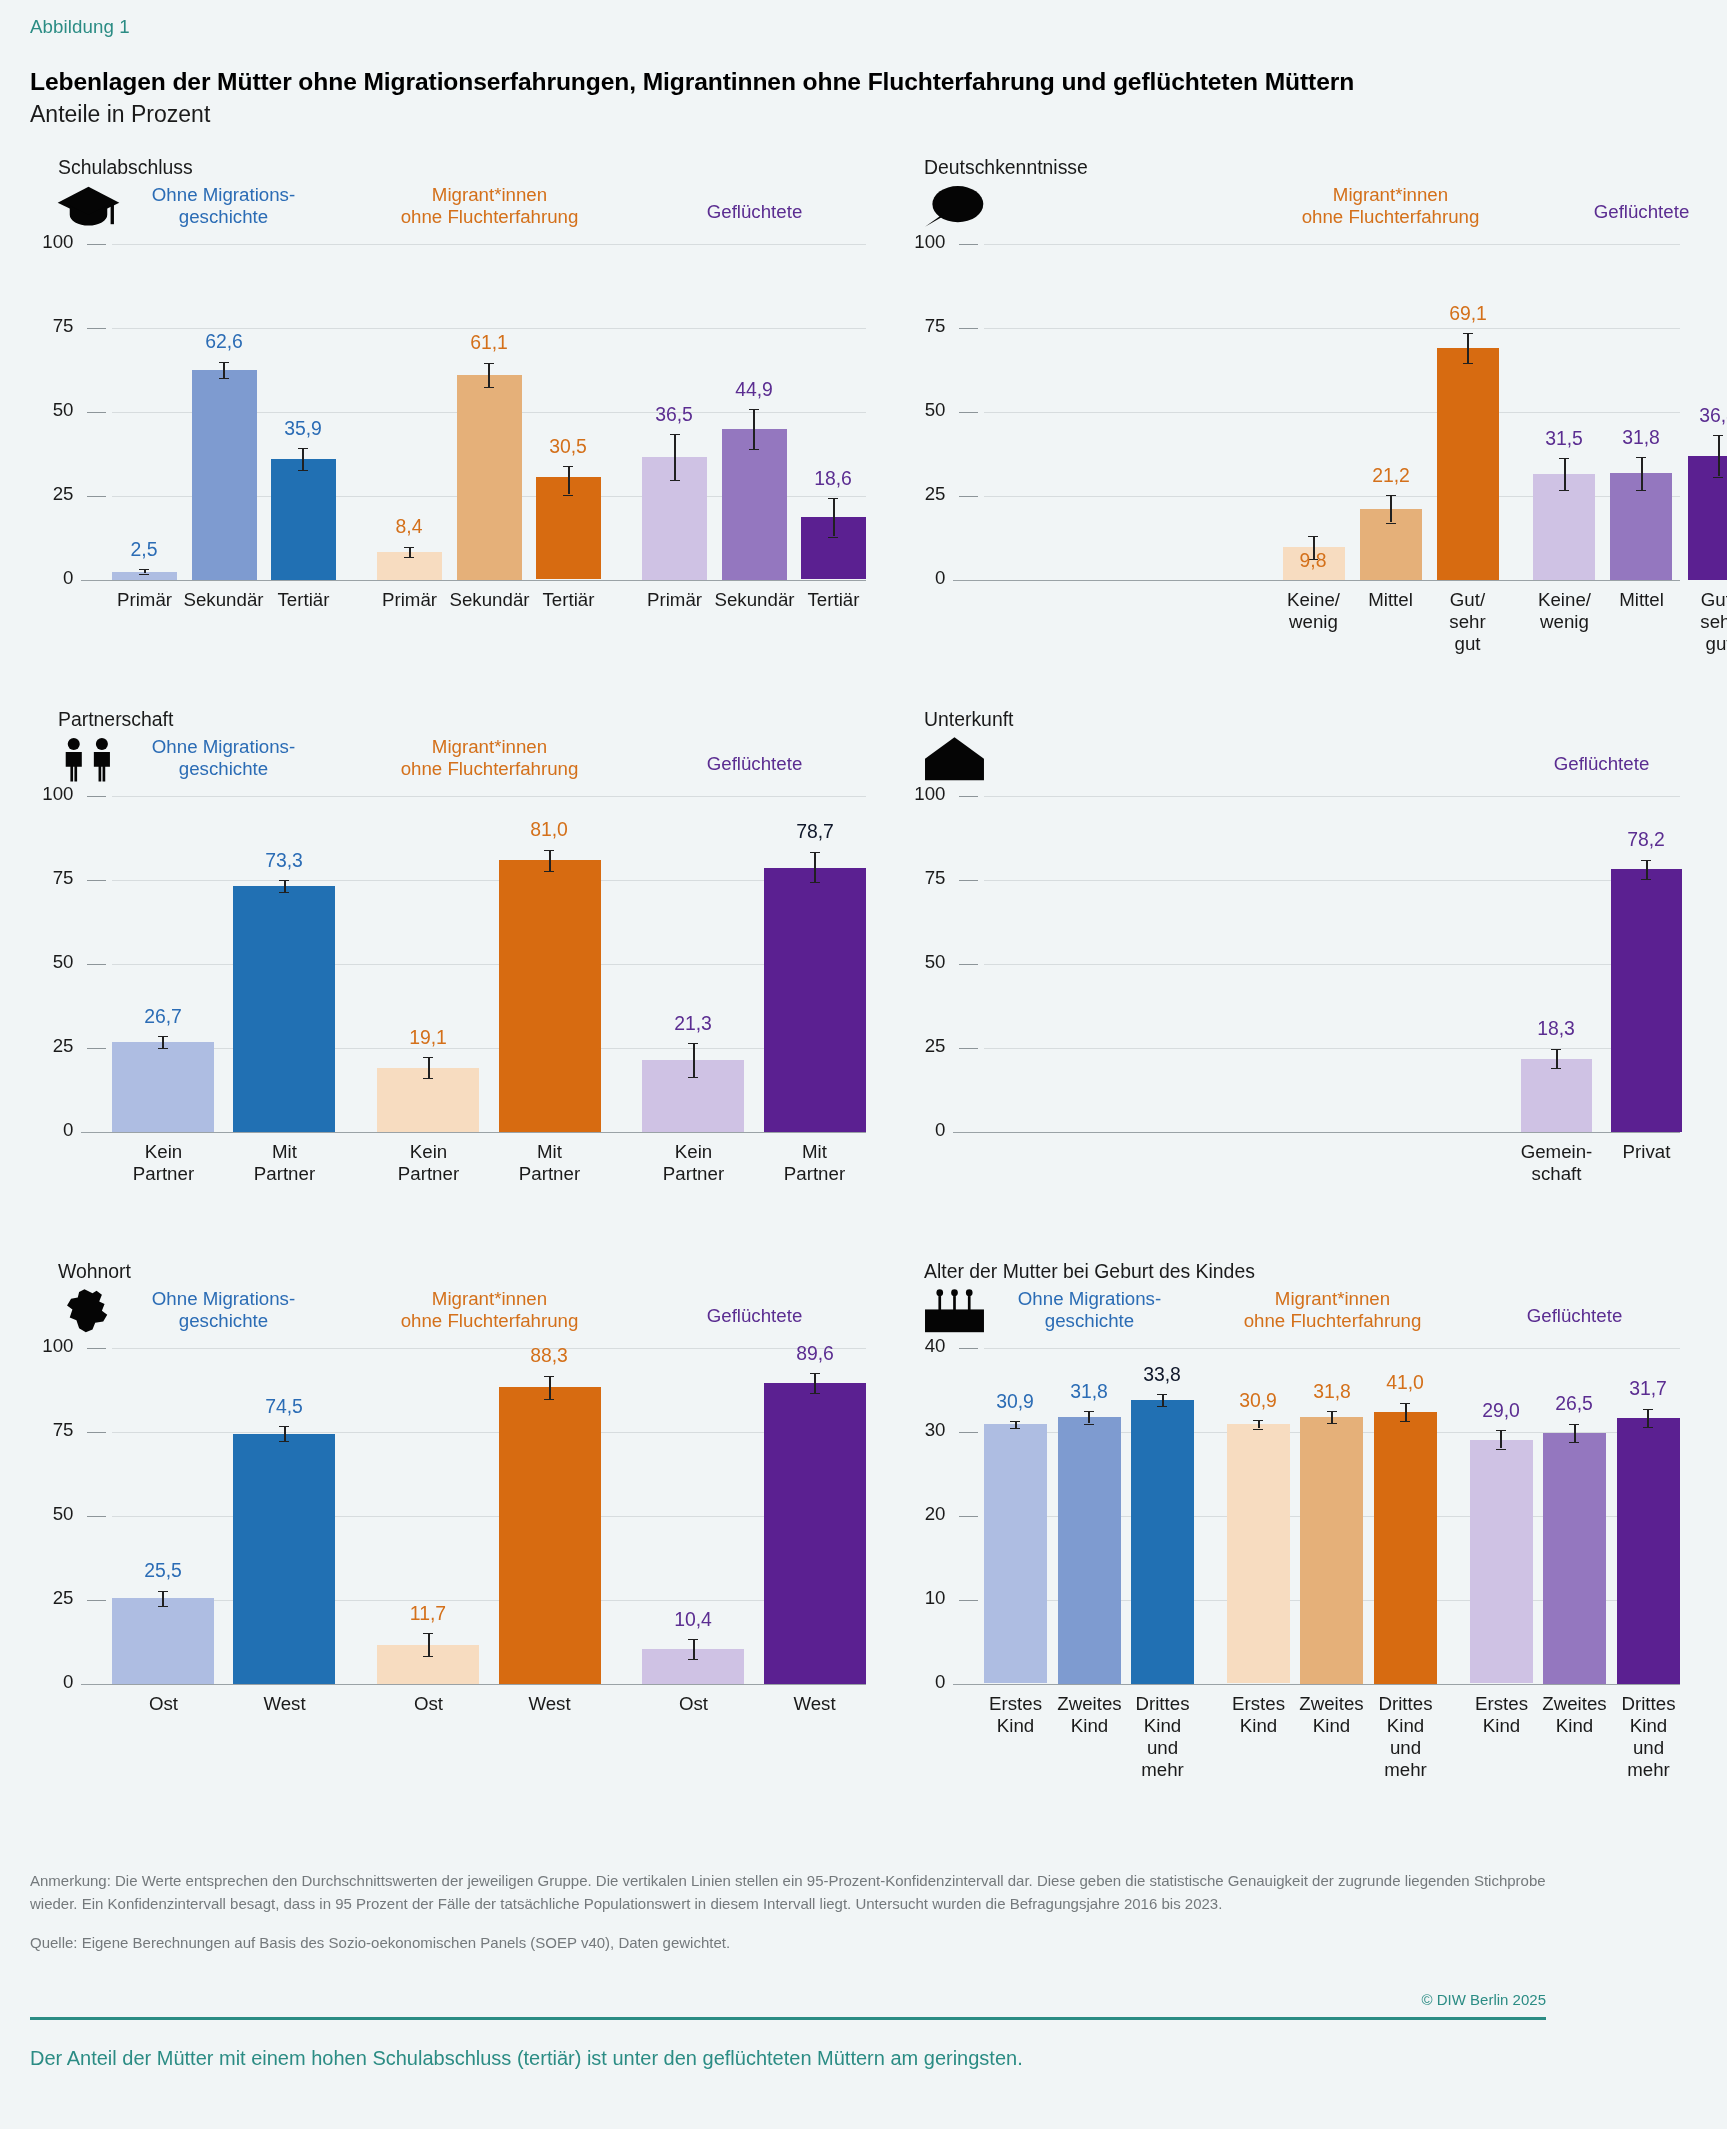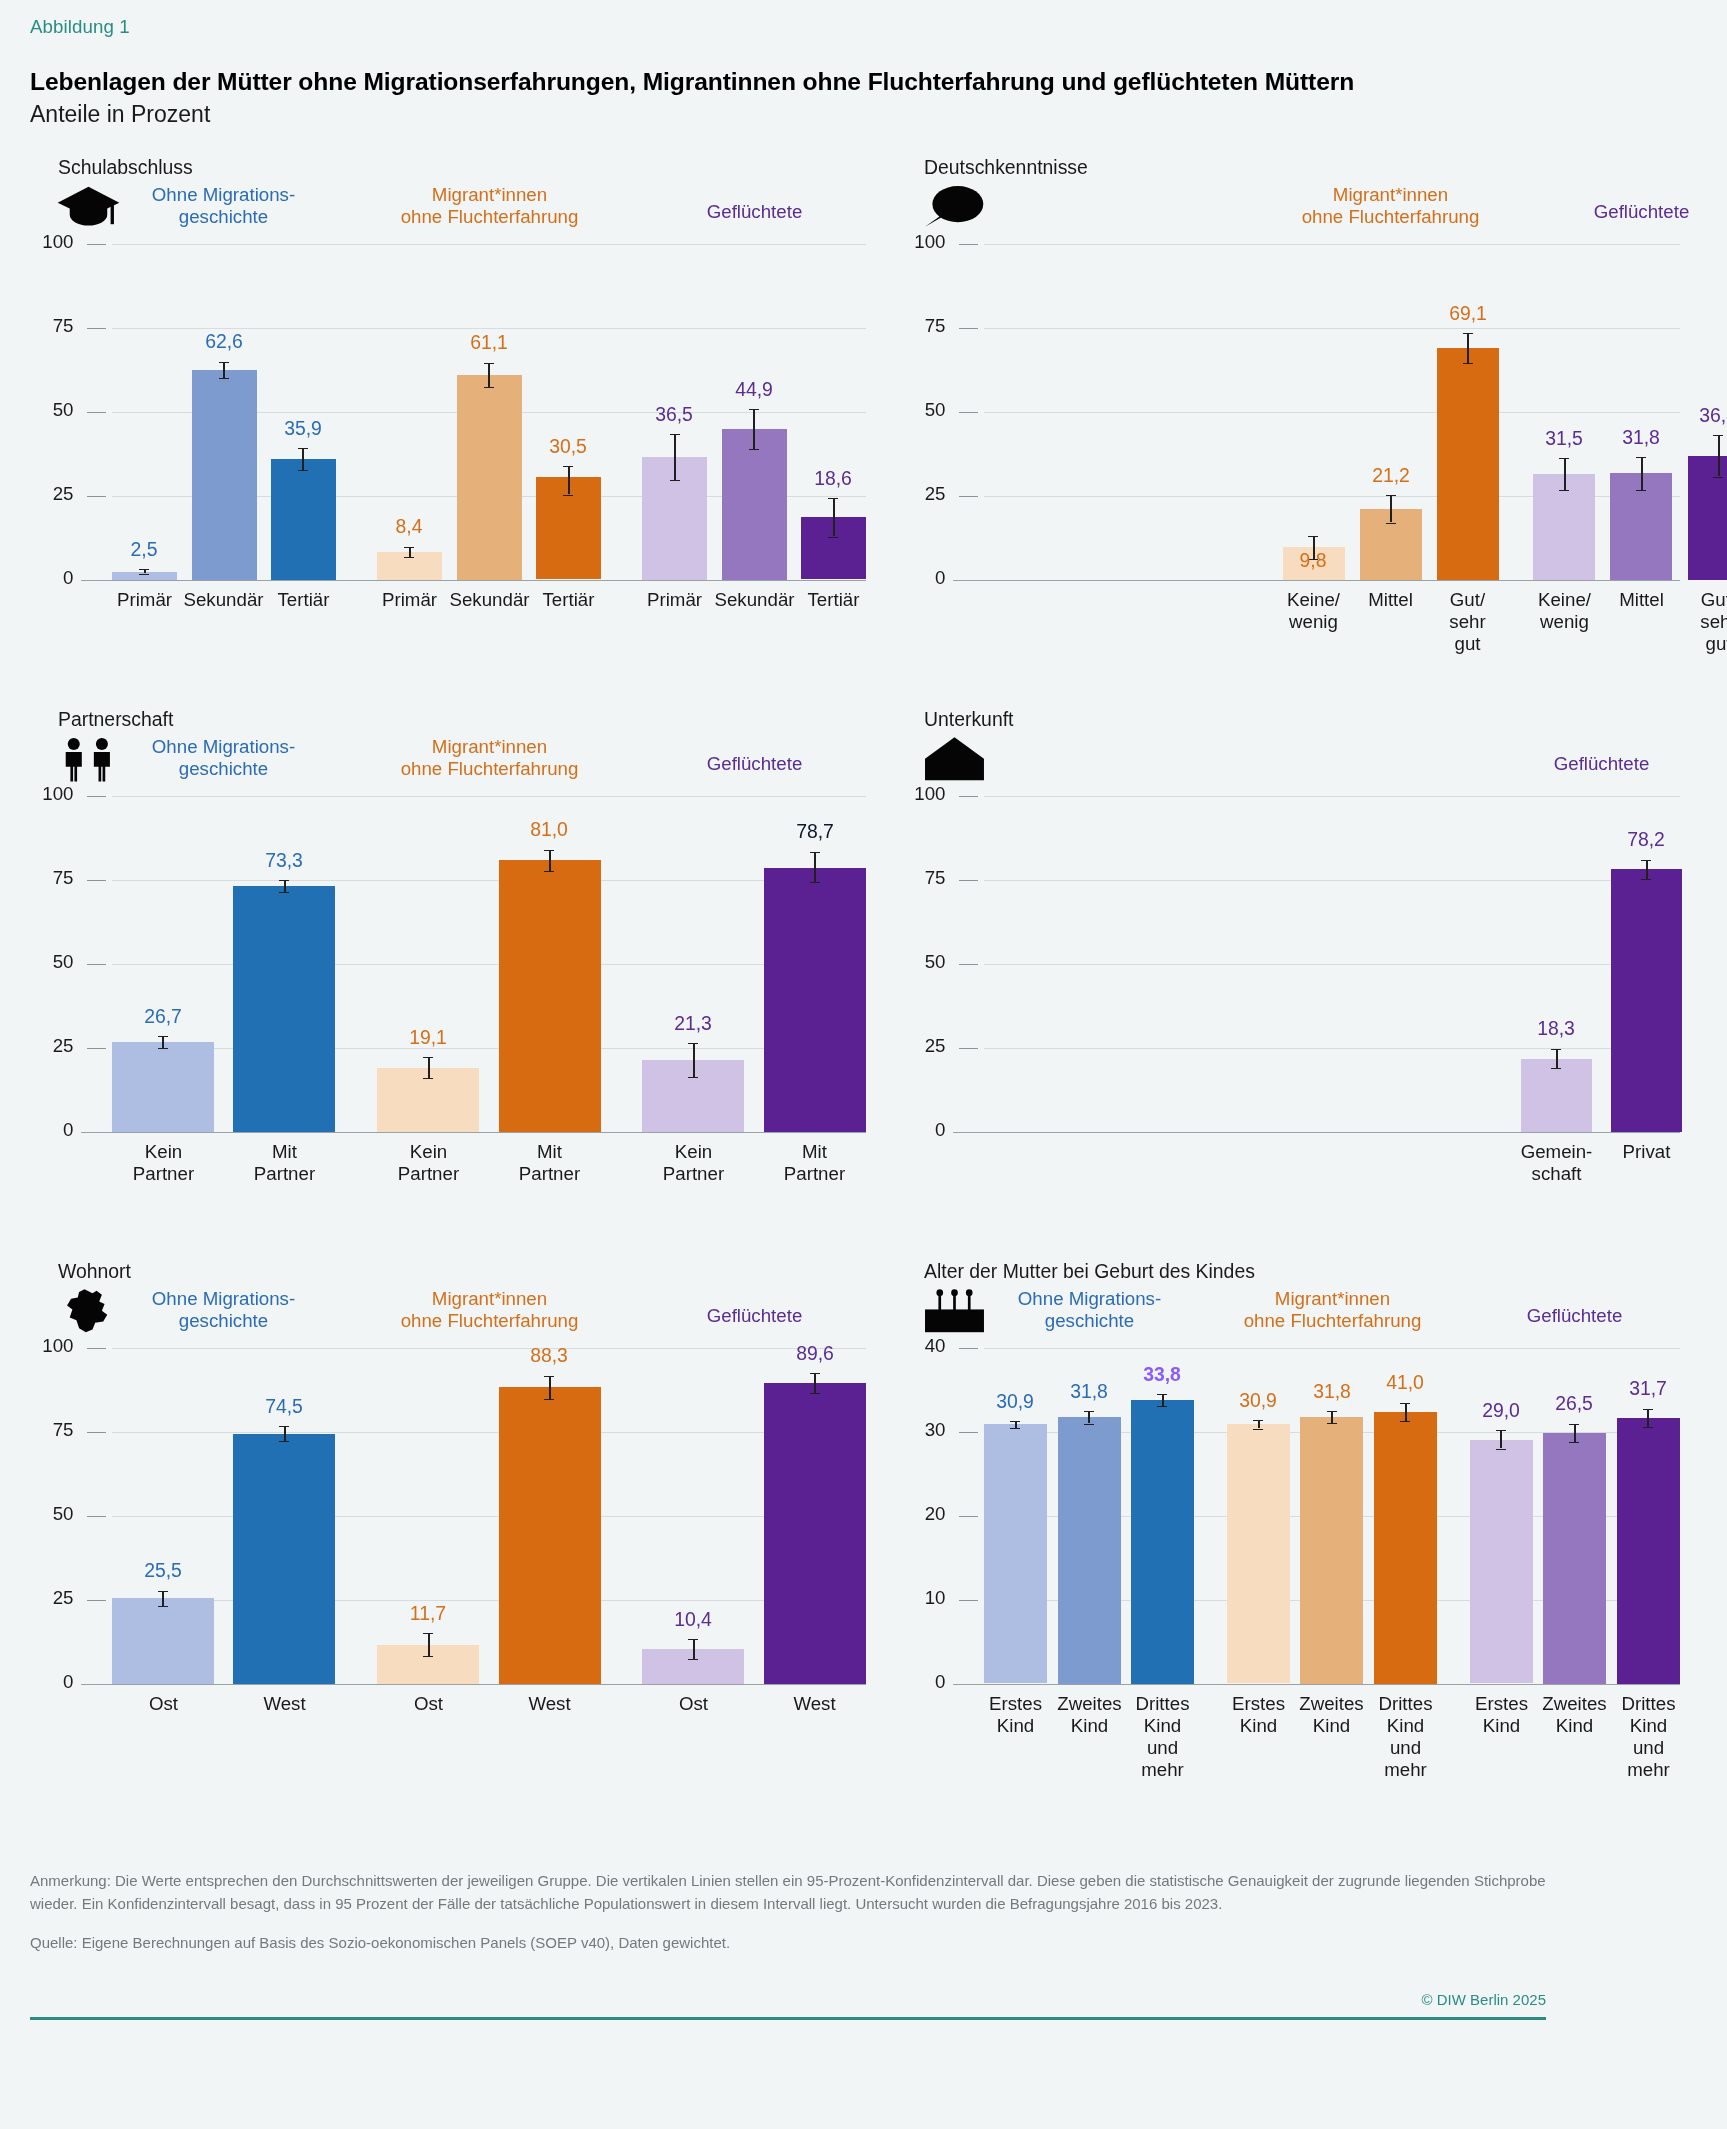--- a/index.html
+++ b/index.html
@@ -418,21 +418,21 @@
         <div class="bar" style="left: 162px; width: 63px; top: 157px; height: 267px; background: rgb(126, 155, 208); bottom: auto;"></div>
         <div class="err" style="left: 192px; top: 151px; height: 12.6px;"></div>
         <div class="err-cap" style="left: 188px; top: 151px;"></div>
         <div class="err-cap" style="left: 188px; top: 164px;"></div>
         <div class="bar-val" style="color: rgb(43, 108, 181); left: 141px; width: 104px; top: 120px;">31,8</div>
         <div class="cat-label" style="left: 130px; width: 127px; top: 433px;">Zweites<br>Kind</div>
         <div class="bar" style="left: 235px; width: 63px; top: 140px; height: 284px; background: rgb(33, 112, 179); bottom: auto;"></div>
         <div class="err" style="left: 266px; top: 134px; height: 11.8px;"></div>
         <div class="err-cap" style="left: 261px; top: 134px;"></div>
         <div class="err-cap" style="left: 261px; top: 146px;"></div>
-        <div class="bar-val" style="color: #8b5cf6; left: 214px; width: 104px; top: 103px; font-weight: bold;">33,8</div>
+        <div class="bar-val" style="color: #0f172a; left: 214px; width: 104px; top: 103px;">33,8</div>
         <div class="cat-label" style="left: 203px; width: 127px; top: 433px;">Drittes<br>Kind<br>und<br>mehr</div>
         <div class="legend-item lg-orange" style="left: 302px; width: 269px; top: 28px;">
           <div>Migrant*innen</div>
           <div>ohne Fluchterfahrung</div>
         </div>
         <div class="bar" style="left: 331px; width: 63px; top: 164px; height: 259px; background: rgb(247, 220, 192); bottom: auto;"></div>
         <div class="err" style="left: 362px; top: 160px; height: 8.4px;"></div>
         <div class="err-cap" style="left: 357px; top: 160px;"></div>
         <div class="err-cap" style="left: 357px; top: 169px;"></div>
         <div class="bar-val" style="color: rgb(212, 112, 26); left: 310px; width: 104px; top: 129px;">30,9</div>
@@ -471,16 +471,17 @@
         <div class="bar-val" style="color: rgb(91, 45, 145); left: 700px; width: 104px; top: 117px;">31,7</div>
         <div class="cat-label" style="left: 689px; width: 127px; top: 433px;">Drittes<br>Kind<br>und<br>mehr</div>
       </div>
     </div>
 
   <div class="footer" style="top:1870px;">
     <div class="note">Anmerkung: Die Werte entsprechen den Durchschnittswerten der jeweiligen Gruppe. Die vertikalen Linien stellen ein 95-Prozent-Konfidenzintervall dar. Diese geben die statistische Genauigkeit der zugrunde liegenden Stichprobe wieder. Ein Konfidenzintervall besagt, dass in 95 Prozent der Fälle der tatsächliche Populationswert in diesem Intervall liegt. Untersucht wurden die Befragungsjahre 2016 bis 2023.</div>
     <div class="source">Quelle: Eigene Berechnungen auf Basis des Sozio-oekonomischen Panels (SOEP v40), Daten gewichtet.</div>
     <div class="copy">© DIW Berlin 2025</div>
     <div class="rule"></div>
+    <div class="kicker">Der Anteil der Mütter mit einem hohen Schulabschluss (tertiär) ist unter den geflüchteten Müttern am geringsten.</div>
   </div>
 
 </div>
 
 
 </body></html>

